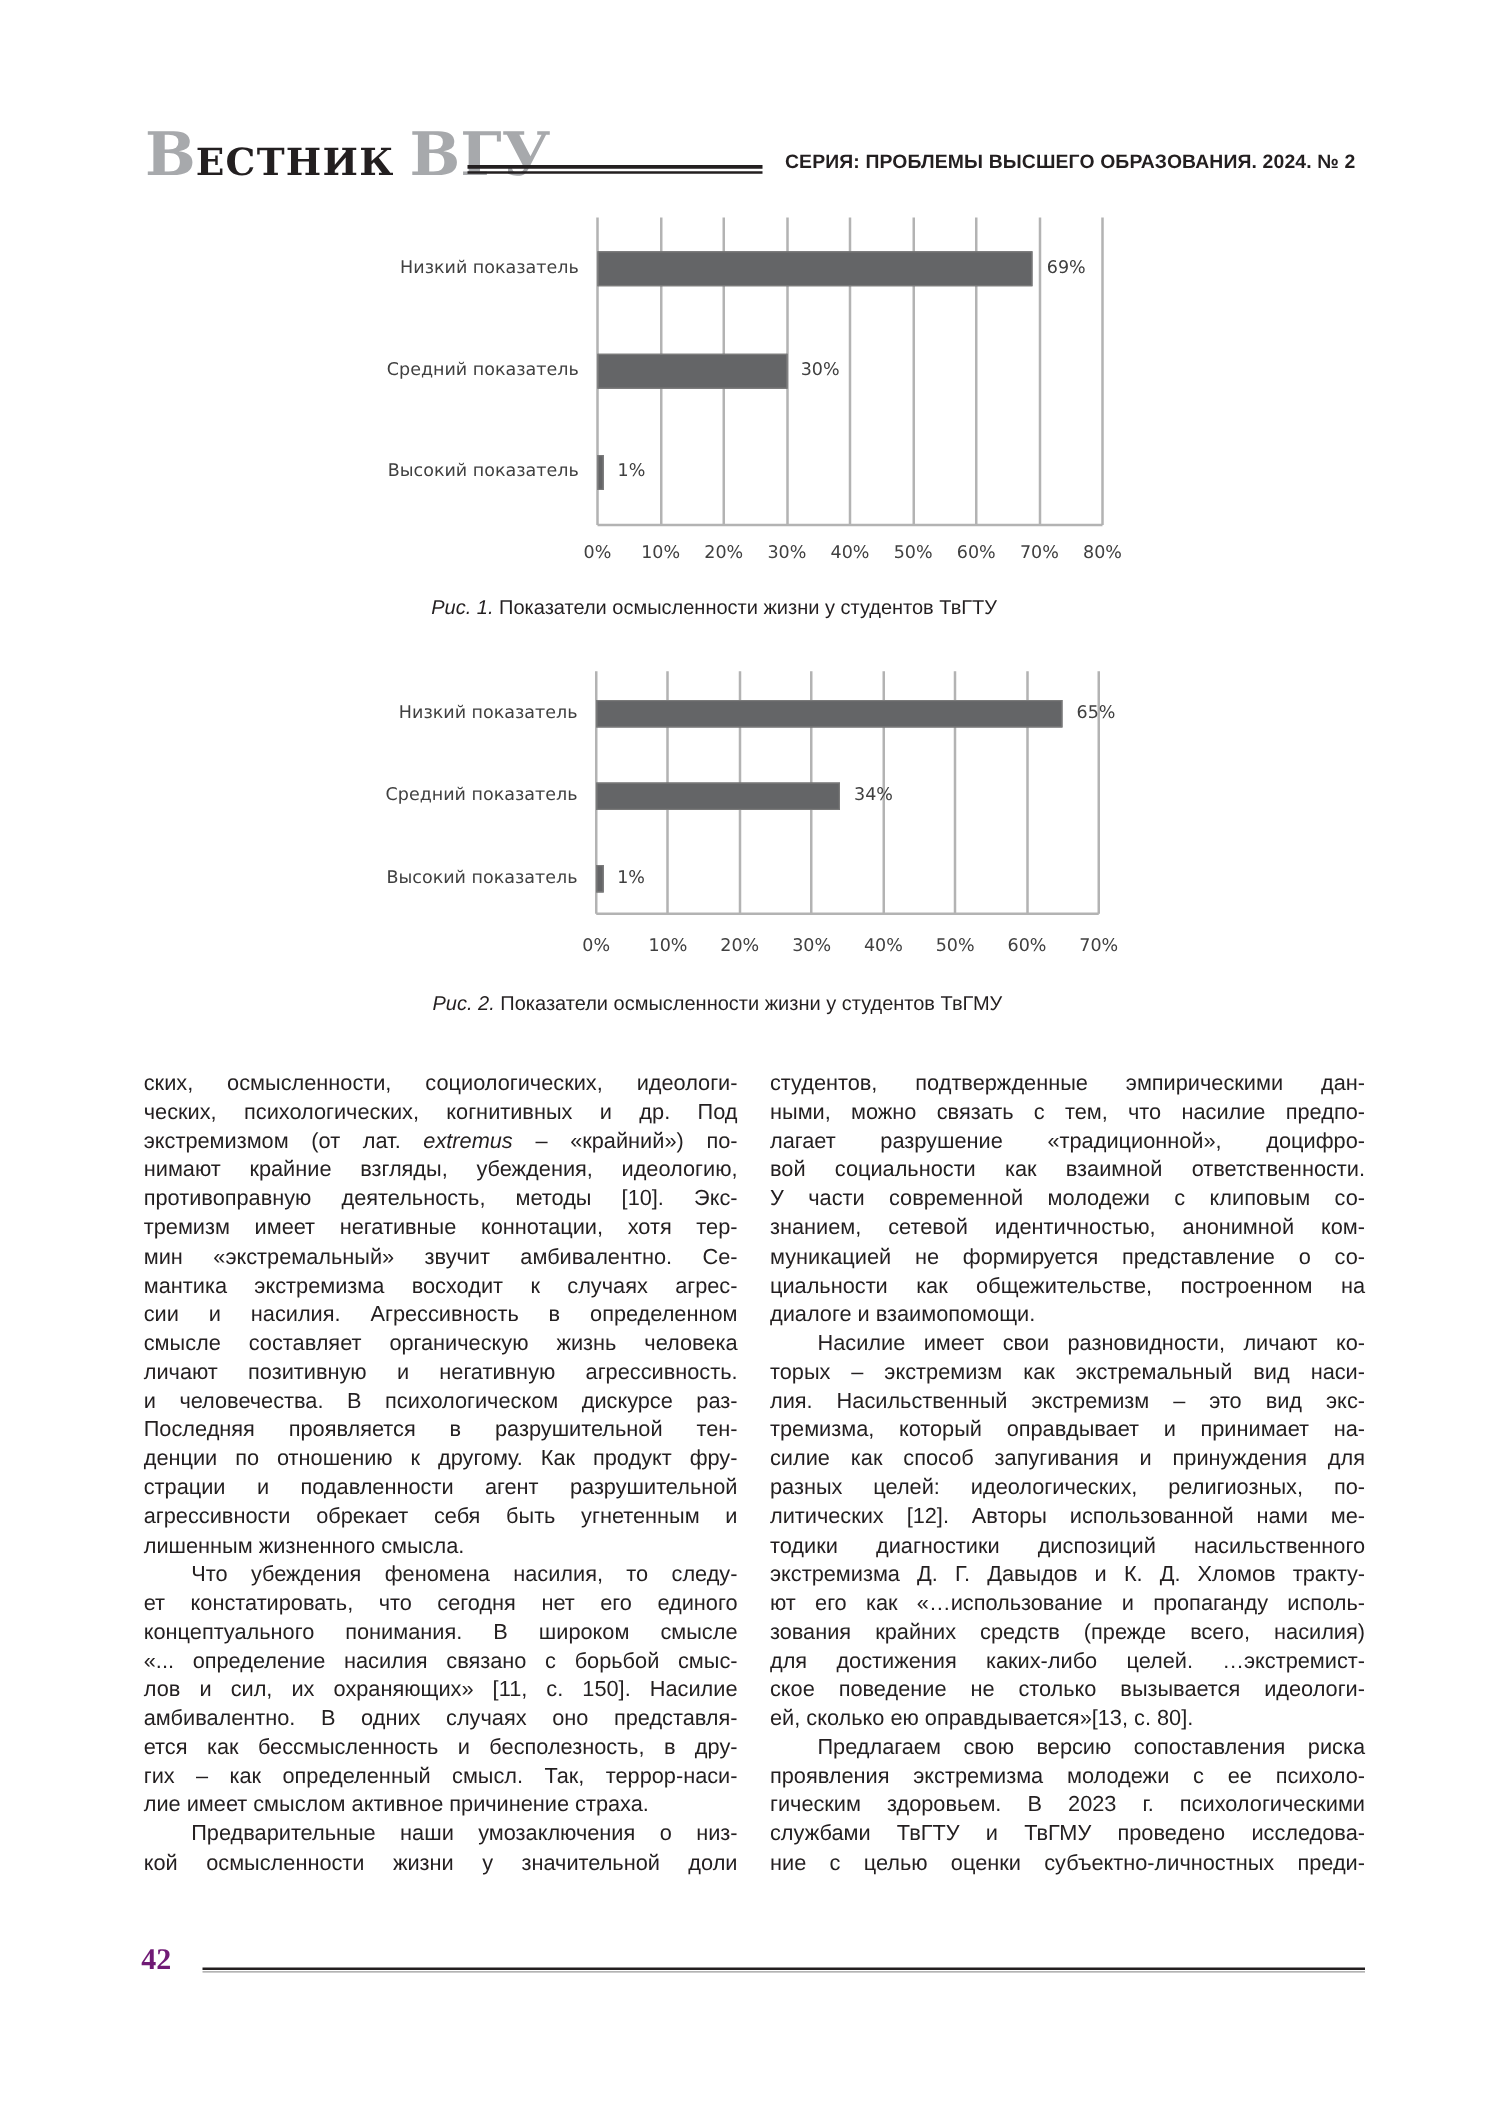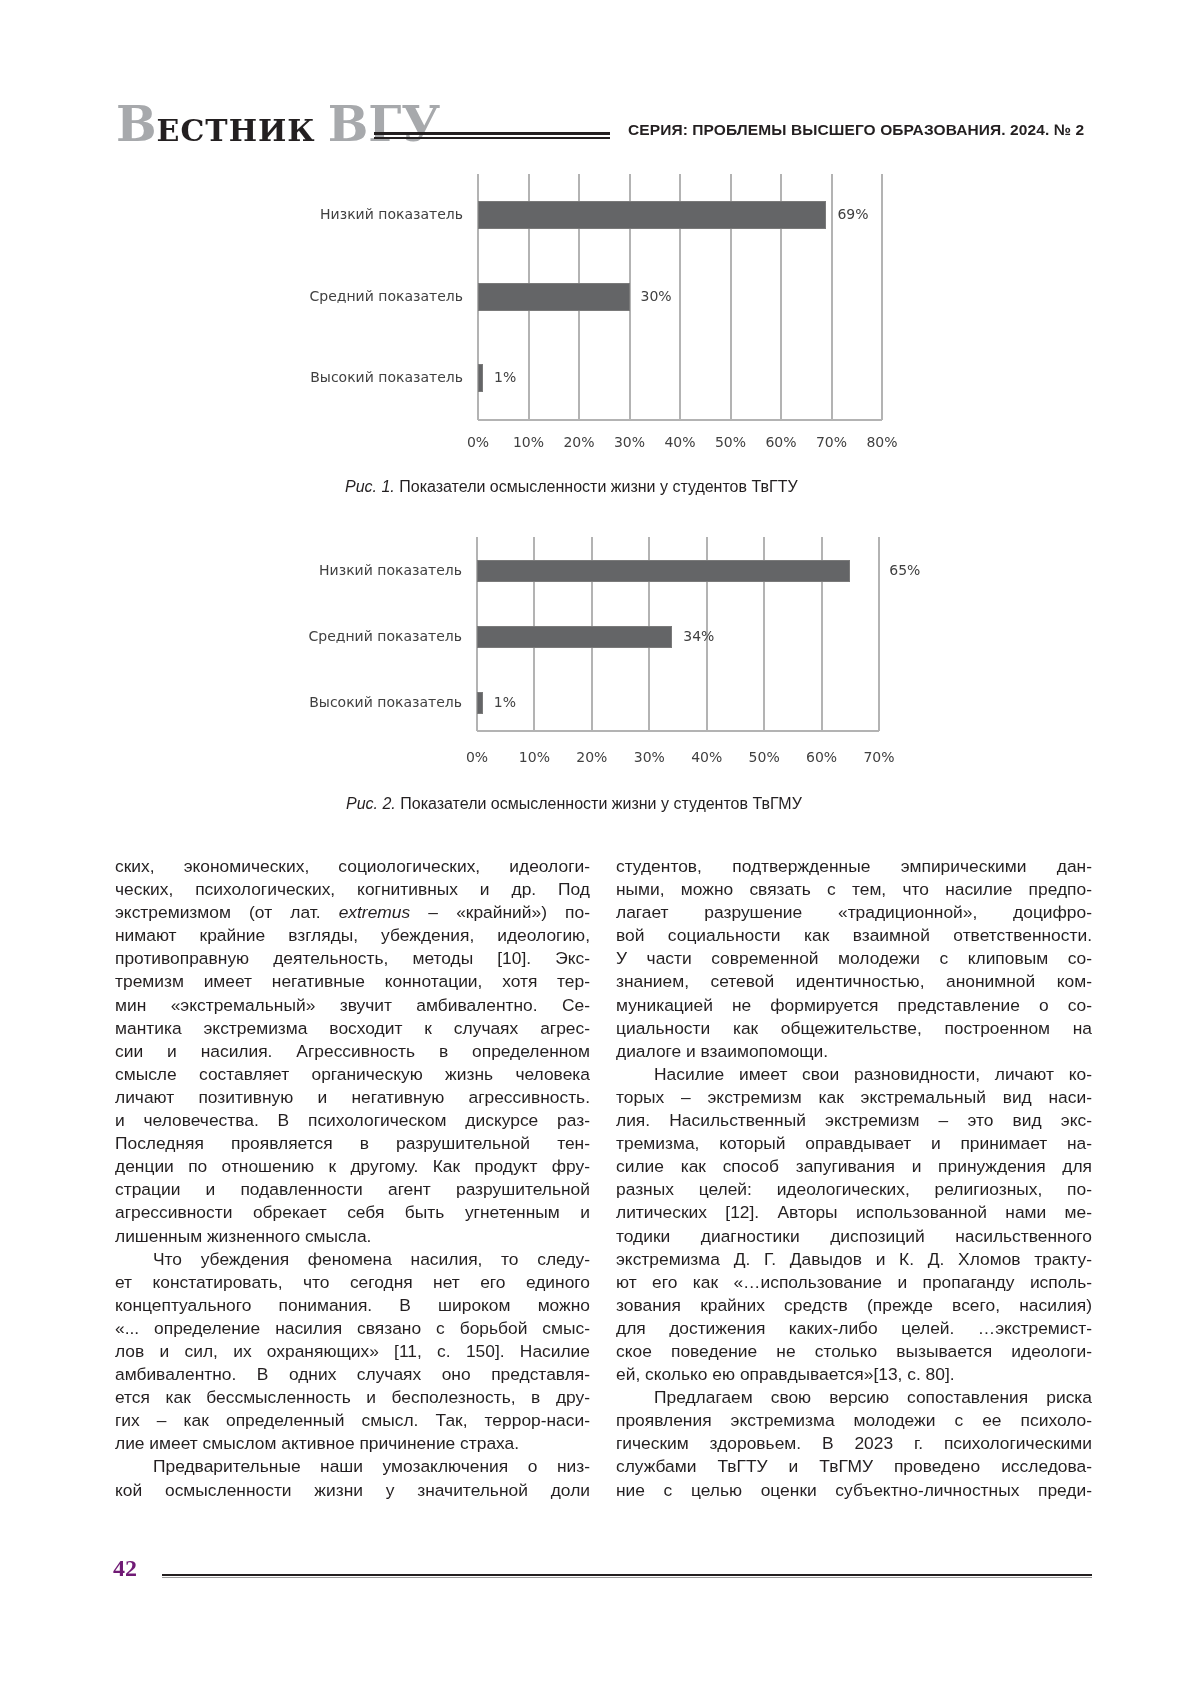--- a/index.html
+++ b/index.html
@@ -94,53 +94,53 @@
     <div class="tick-label" style="left: 676.714px; top: 749px;">40%</div>
     <div class="gridline" style="left: 763.143px; top: 537px; height: 194px;"></div>
     <div class="tick-label" style="left: 734.143px; top: 749px;">50%</div>
     <div class="gridline" style="left: 820.571px; top: 537px; height: 194px;"></div>
     <div class="tick-label" style="left: 791.571px; top: 749px;">60%</div>
     <div class="gridline" style="left: 878px; top: 537px; height: 194px;"></div>
     <div class="tick-label" style="left: 849px; top: 749px;">70%</div>
     <div class="baseline" style="left: 477px; top: 730px; width: 402px;"></div>
     <div class="cat-label" style="left: 262px; top: 562px;">Низкий показатель</div>
     <div class="bar" style="left: 477px; top: 560px; width: 373.286px; height: 22px;"></div>
-    <div class="val-label" style="left: 861.286px; top: 562px; margin-left: 28px;">65%</div>
+    <div class="val-label" style="left: 861.286px; top: 562px;">65%</div>
     <div class="cat-label" style="left: 262px; top: 628px;">Средний показатель</div>
     <div class="bar" style="left: 477px; top: 626px; width: 195.257px; height: 22px;"></div>
     <div class="val-label" style="left: 683.257px; top: 628px;">34%</div>
     <div class="cat-label" style="left: 262px; top: 694px;">Высокий показатель</div>
     <div class="bar" style="left: 477px; top: 692px; width: 5.74286px; height: 22px;"></div>
     <div class="val-label" style="left: 493.743px; top: 694px;">1%</div>
   </div>
 <div class="caption" style="left:346px;top:795px;">
   <i>Рис. 2.</i><span> Показатели осмысленности жизни у студентов ТвГМУ</span>
 </div>
 
 <div class="col" id="left-col" style="left:115px;top:855px;width:475px;">
-    <span class="line">ских, экономических, социологических, идеологи-</span>
+    <span class="line">ских, осмысленности, социологических, идеологи-</span>
     <span class="line">ческих, психологических, когнитивных и др. Под</span>
     <span class="line">экстремизмом (от лат. <i>extremus</i> – «крайний») по-</span>
     <span class="line">нимают крайние взгляды, убеждения, идеологию,</span>
     <span class="line">противоправную деятельность, методы [10]. Экс-</span>
     <span class="line">тремизм имеет негативные коннотации, хотя тер-</span>
     <span class="line">мин «экстремальный» звучит амбивалентно. Се-</span>
     <span class="line">мантика экстремизма восходит к случаях агрес-</span>
     <span class="line">сии и насилия. Агрессивность в определенном</span>
     <span class="line">смысле составляет органическую жизнь человека</span>
     <span class="line">личают позитивную и негативную агрессивность.</span>
     <span class="line">и человечества. В психологическом дискурсе раз-</span>
     <span class="line">Последняя проявляется в разрушительной тен-</span>
     <span class="line">денции по отношению к другому. Как продукт фру-</span>
     <span class="line">страции и подавленности агент разрушительной</span>
     <span class="line">агрессивности обрекает себя быть угнетенным и</span>
     <span class="line last">лишенным жизненного смысла.</span>
     <span class="line" style="padding-left: 38px;">Что убеждения феномена насилия, то следу-</span>
     <span class="line">ет констатировать, что сегодня нет его единого</span>
-    <span class="line">концептуального понимания. В широком можно</span>
+    <span class="line">концептуального понимания. В широком смысле</span>
     <span class="line">«... определение насилия связано с борьбой смыс-</span>
     <span class="line">лов и сил, их охраняющих» [11, с. 150]. Насилие</span>
     <span class="line">амбивалентно. В одних случаях оно представля-</span>
     <span class="line">ется как бессмысленность и бесполезность, в дру-</span>
     <span class="line">гих – как определенный смысл. Так, террор-наси-</span>
     <span class="line last">лие имеет смыслом активное причинение страха.</span>
     <span class="line" style="padding-left: 38px;">Предварительные наши умозаключения о низ-</span>
     <span class="line">кой осмысленности жизни у значительной доли</span>
   </div>
 <div class="col" id="right-col" style="left:616px;top:855px;width:476px;">

